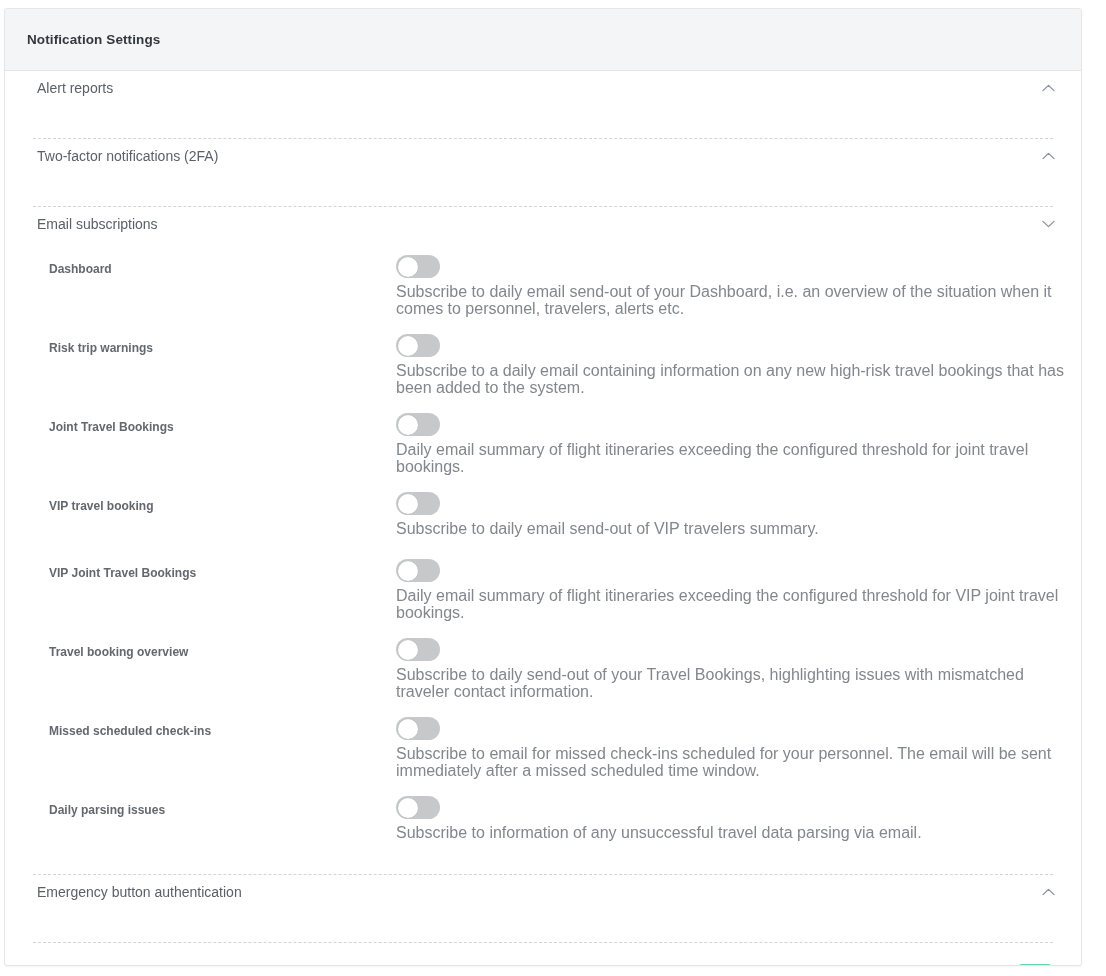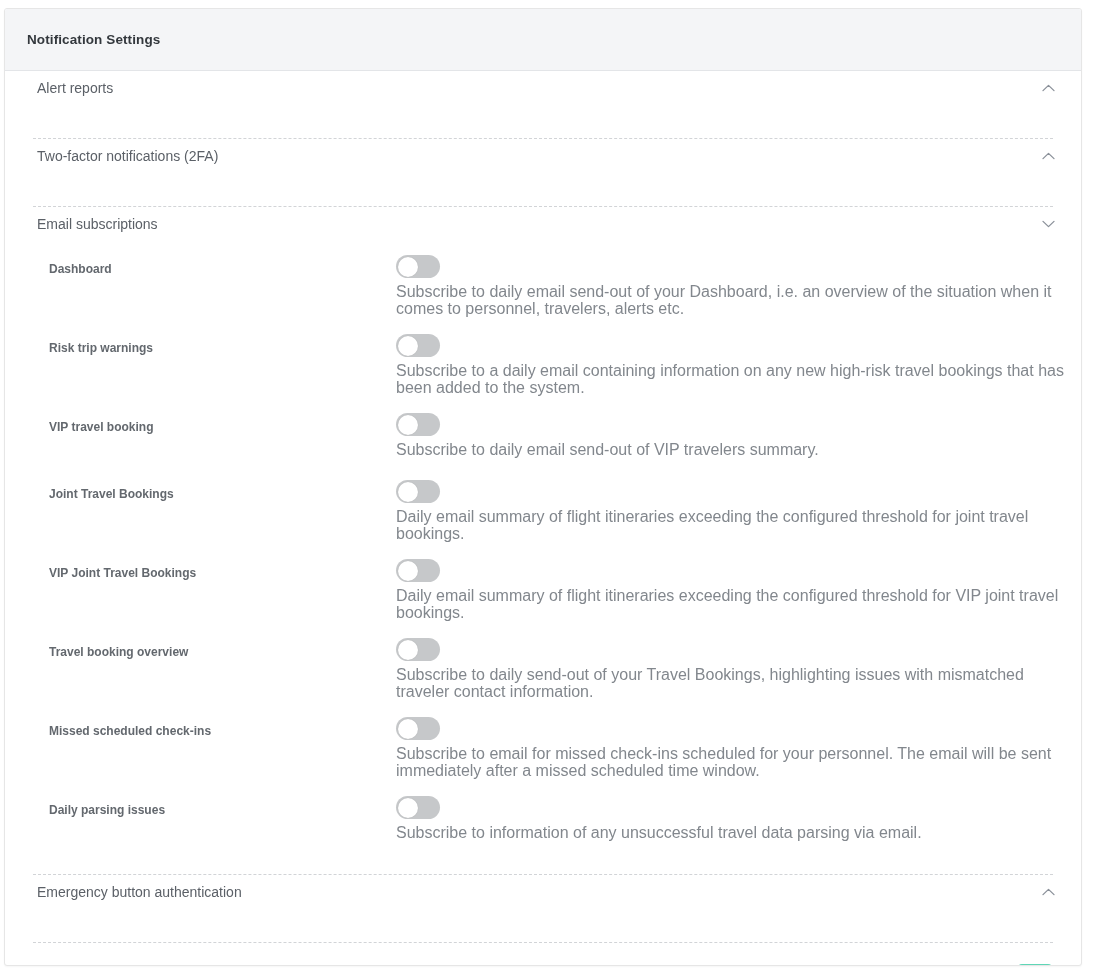--- a/index.html
+++ b/index.html
@@ -241,36 +241,36 @@
             <div class="item-label">Risk trip warnings</div>
             <div class="item-control">
               <span class="switch">
                   <span class="knob"></span>
                 </span>
               <div class="item-desc">Subscribe to a daily email containing information on any new high-risk travel bookings that has been added to the system.</div>
             </div>
           </div>
 
           <div class="item-row">
+            <div class="item-label">Joint Travel Bookings</div>
+            <div class="item-control">
+              <span class="switch">
+                  <span class="knob"></span>
+                </span>
+              <div class="item-desc">Daily email summary of flight itineraries exceeding the configured threshold for joint travel bookings.</div>
+            </div>
+          </div>
+
+          <div class="item-row">
             <div class="item-label">VIP travel booking</div>
             <div class="item-control">
               <span class="switch">
                   <span class="knob"></span>
                 </span>
               <div class="item-desc">Subscribe to daily email send-out of VIP travelers summary.</div>
-            </div>
-          </div>
-
-          <div class="item-row">
-            <div class="item-label">Joint Travel Bookings</div>
-            <div class="item-control">
-              <span class="switch">
-                  <span class="knob"></span>
-                </span>
-              <div class="item-desc">Daily email summary of flight itineraries exceeding the configured threshold for joint travel bookings.</div>
             </div>
           </div>
 
           <div class="item-row">
             <div class="item-label">VIP Joint Travel Bookings</div>
             <div class="item-control">
               <span class="switch">
                   <span class="knob"></span>
                 </span>
               <div class="item-desc">Daily email summary of flight itineraries exceeding the configured threshold for VIP joint travel bookings.</div>

